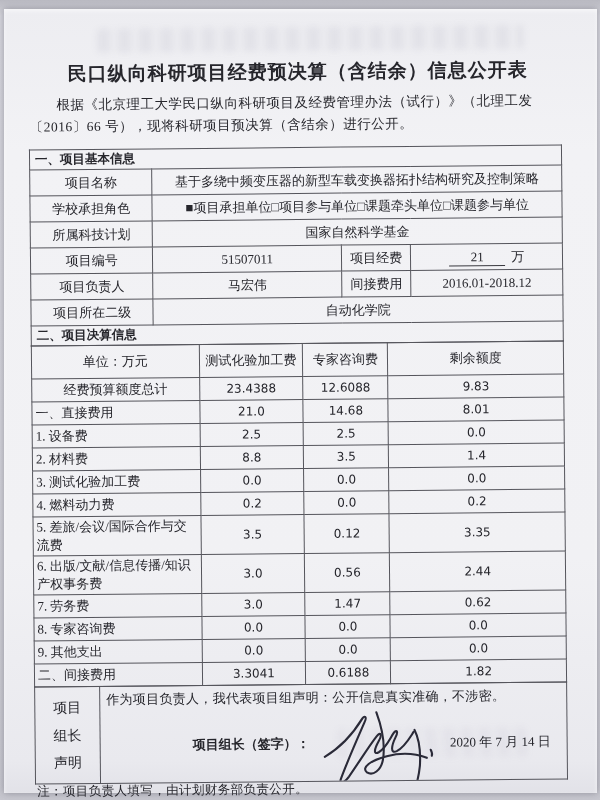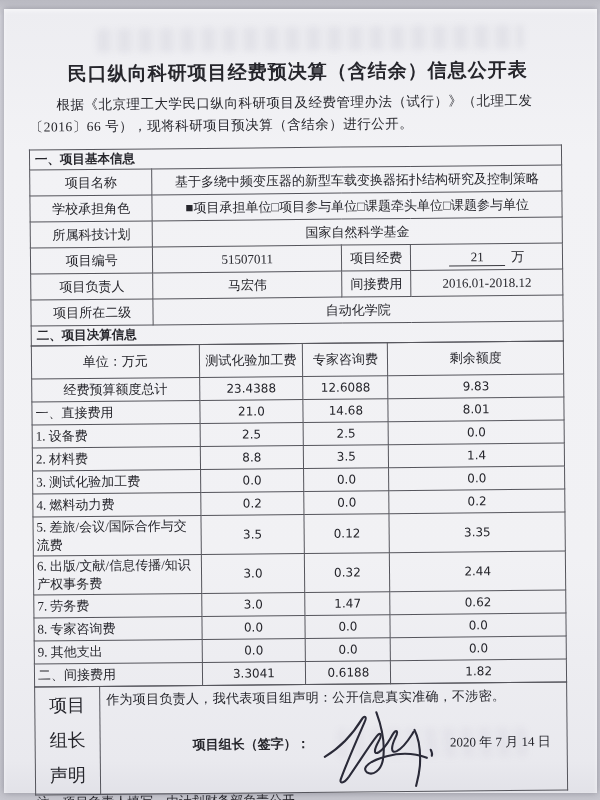--- a/index.html
+++ b/index.html
@@ -78,21 +78,21 @@
     line-height: 1.15;
   }
   .budget th { height: 30px; text-align: center; font-weight: 500; }
   .budget td { height: 20px; text-align: center; }
   .budget td.rl { text-align: left; padding-left: 3px; }
   .budget td.rc { text-align: center; }
   .budget td.num { font-family: "DejaVu Sans", "Liberation Sans", sans-serif; font-size: 12px; }
   .decl td.side {
     width: 56px;
     text-align: center;
-    font-size: 18px;
+    font-size: 14px;
     line-height: 1.95;
     font-weight: 500;
     vertical-align: middle;
   }
   .decl td.body { height: 88px; vertical-align: top; padding: 4px 6px; }
   .statement { font-size: 13px; font-weight: 500; letter-spacing: .3px; }
   .signrow {
     position: relative;
     display: flex;
     align-items: center;
@@ -220,21 +220,21 @@
         </tr>
         <tr>
           <td class="rl">5. 差旅/会议/国际合作与交流费</td>
           <td class="num">3.5</td>
           <td class="num">0.12</td>
           <td class="num">3.35</td>
         </tr>
         <tr>
           <td class="rl">6. 出版/文献/信息传播/知识产权事务费</td>
           <td class="num">3.0</td>
-          <td class="num">0.32</td>
+          <td class="num">0.56</td>
           <td class="num">2.44</td>
         </tr>
         <tr>
           <td class="rl">7. 劳务费</td>
           <td class="num">3.0</td>
           <td class="num">1.47</td>
           <td class="num">0.62</td>
         </tr>
         <tr>
           <td class="rl">8. 专家咨询费</td>

